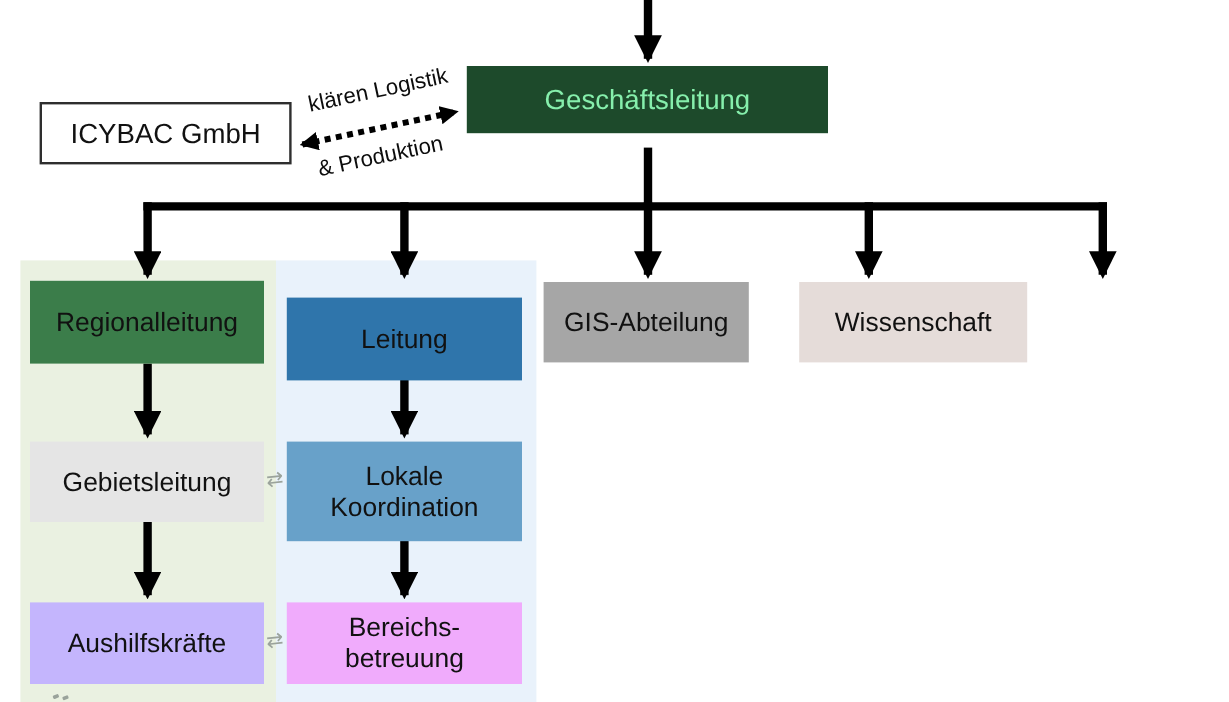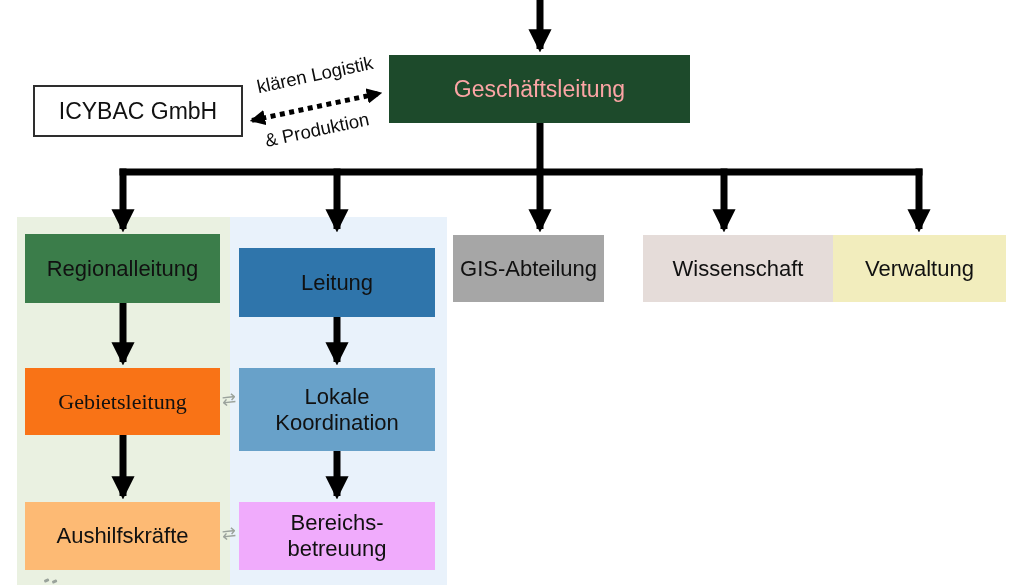--- a/index.html
+++ b/index.html
@@ -10,25 +10,25 @@
   .panel{position:absolute;top:217px;height:368px;}
   .panel-green{left:17px;width:213px;}
   .panel-blue{left:230px;width:217px;}
   .node{
     position:absolute;display:flex;align-items:center;justify-content:center;
     text-align:center;font-size:22px;line-height:26px;color:#111;padding:0 4px;
     box-sizing:border-box;
   }
   .n-partner{left:33px;top:85px;width:210px;height:52px;background:#ffffff;
     border:2px solid #2e2e2e;font-size:23px;}
-  .n-root{left:389px;top:55px;width:301px;height:68px;font-size:23px;color:#fca5a5;text-align:center;}
+  .n-root{left:389px;top:55px;width:301px;height:56px;font-size:23px;color:#86efac;text-align:center;}
   .n-r1c1{left:25px;top:234px;width:195px;height:69px;text-align:right;}
   .n-r1c2{left:239px;top:234px;width:196px;height:69px;}
-  .n-gis{left:453px;top:235px;width:151px;height:67px;}
-  .n-wiss{left:643px;top:235px;width:190px;height:67px;}
+  .n-gis{left:453px;top:235px;width:171px;height:67px;}
+  .n-wiss{left:666px;top:235px;width:190px;height:67px;}
   .n-verw{left:833px;top:235px;width:173px;height:67px;}
   .n-r2c1{left:25px;top:368px;width:195px;height:67px;}
   .n-r2c2{left:239px;top:368px;width:196px;height:83px;}
   .n-r3c1{left:25px;top:502px;width:195px;height:68px;}
   .n-r3c2{left:239px;top:502px;width:196px;height:68px;}
   #connectors{position:absolute;left:0;top:0;width:1024px;height:585px;}
   .link-label{
     position:absolute;font-size:18.5px;font-weight:400;text-align:center;
     transform:rotate(-12deg);transform-origin:center;white-space:nowrap;color:#0c0c0c;
   }
@@ -84,26 +84,25 @@
   <div class="link-label link-label-1">klären Logistik</div>
   <div class="link-label link-label-2">&amp; Produktion</div>
 
   <div class="node n-partner">ICYBAC GmbH</div>
   <div class="node n-root" style="background: rgb(29, 74, 43);">Geschäftsleitung</div>
 
   <div class="node n-r1c1" style="background: rgb(59, 125, 74);">Regionalleitung</div>
   <div class="node n-r1c2" style="background: rgb(47, 117, 171); margin-top: 14px;">Leitung</div>
   <div class="node n-gis" style="background: rgb(166, 166, 166);">GIS-Abteilung</div>
   <div class="node n-wiss" style="background: rgb(229, 220, 217);">Wissenschaft</div>
-  <div class="node n-verw" style="background: rgb(242, 237, 189);">Verwaltung</div>
 
-  <div class="node n-r2c1" style="background: #f97316; font-family: Liberation Serif, serif;">Gebietsleitung</div>
+  <div class="node n-r2c1" style="background: #e5e5e5;">Gebietsleitung</div>
   <div class="node n-r2c2" style="background: rgb(104, 161, 201);">Lokale Koordination</div>
 
-  <div class="node n-r3c1" style="background: #fdba74;">Aushilfskräfte</div>
+  <div class="node n-r3c1" style="background: #c4b5fd;">Aushilfskräfte</div>
   <div class="node n-r3c2" style="background: #f0abfc;">Bereichs-betreuung</div>
 
   <div class="swap-icon swap-1">⇄</div>
   <div class="swap-icon swap-2">⇄</div>
 
   <div class="clip-mark clip-mark-a"></div>
   <div class="clip-mark clip-mark-b"></div>
 
 </div>
 

